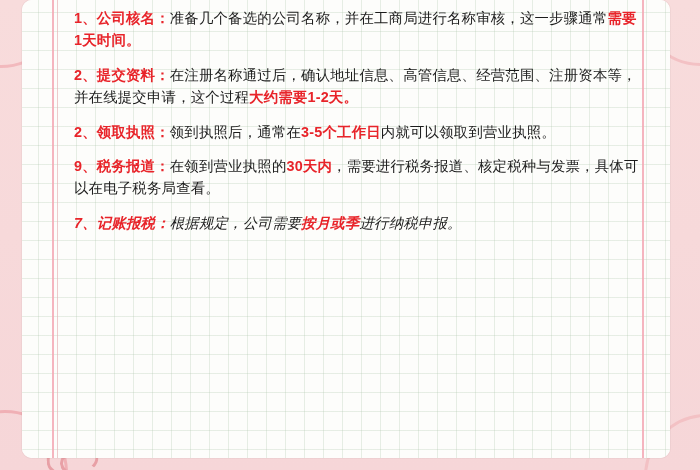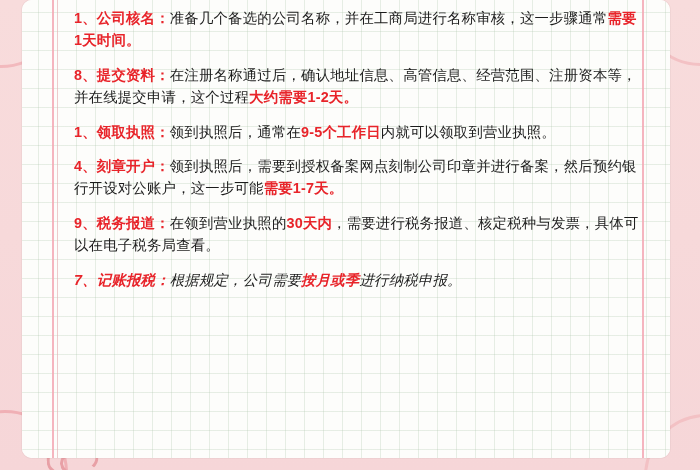--- a/index.html
+++ b/index.html
@@ -145,20 +145,19 @@
   </div>
 
   <div class="card">
     <div class="grid-paper"></div>
     <div class="rule left"></div>
     <div class="rule left2"></div>
     <div class="rule right"></div>
 
     <div class="content" id="content">
         <div class="item"><span class="lead">1、公司核名：</span><span class="body-text">准备几个备选的公司名称，并在工商局进行名称审核，这一步骤通常</span><span class="em">需要1天时间。</span></div>
-        <div class="item"><span class="lead">8、提交资料：</span><span class="body-text">在注册名称通过后，确认地址信息、高管信息、经营范围、注册资本等，并在线提交申请，这个过程</span><span class="em">大约需要1-2天。</span></div>
-        <div class="item"><span class="lead">1、领取执照：</span><span class="body-text">领到执照后，通常在</span><span class="em">9-5个工作日</span><span class="body-text">内就可以领取到营业执照。</span></div>
-        <div class="item"><span class="lead">4、刻章开户：</span><span class="body-text">领到执照后，需要到授权备案网点刻制公司印章并进行备案，然后预约银行开设对公账户，这一步可能</span><span class="em">需要1-7天。</span></div>
+        <div class="item"><span class="lead">2、提交资料：</span><span class="body-text">在注册名称通过后，确认地址信息、高管信息、经营范围、注册资本等，并在线提交申请，这个过程</span><span class="em">大约需要1-2天。</span></div>
+        <div class="item"><span class="lead">2、领取执照：</span><span class="body-text">领到执照后，通常在</span><span class="em">3-5个工作日</span><span class="body-text">内就可以领取到营业执照。</span></div>
         <div class="item"><span class="lead">9、税务报道：</span><span class="body-text">在领到营业执照的</span><span class="em">30天内</span><span class="body-text">，需要进行税务报道、核定税种与发票，具体可以在电子税务局查看。</span></div>
         <div class="item clip-last"><span class="lead">7、记账报税：</span><span class="body-text">根据规定，公司需要</span><span class="em">按月或季</span><span class="body-text">进行纳税申报。</span></div>
       </div>
   </div>
 </div>
 
 </body></html>

